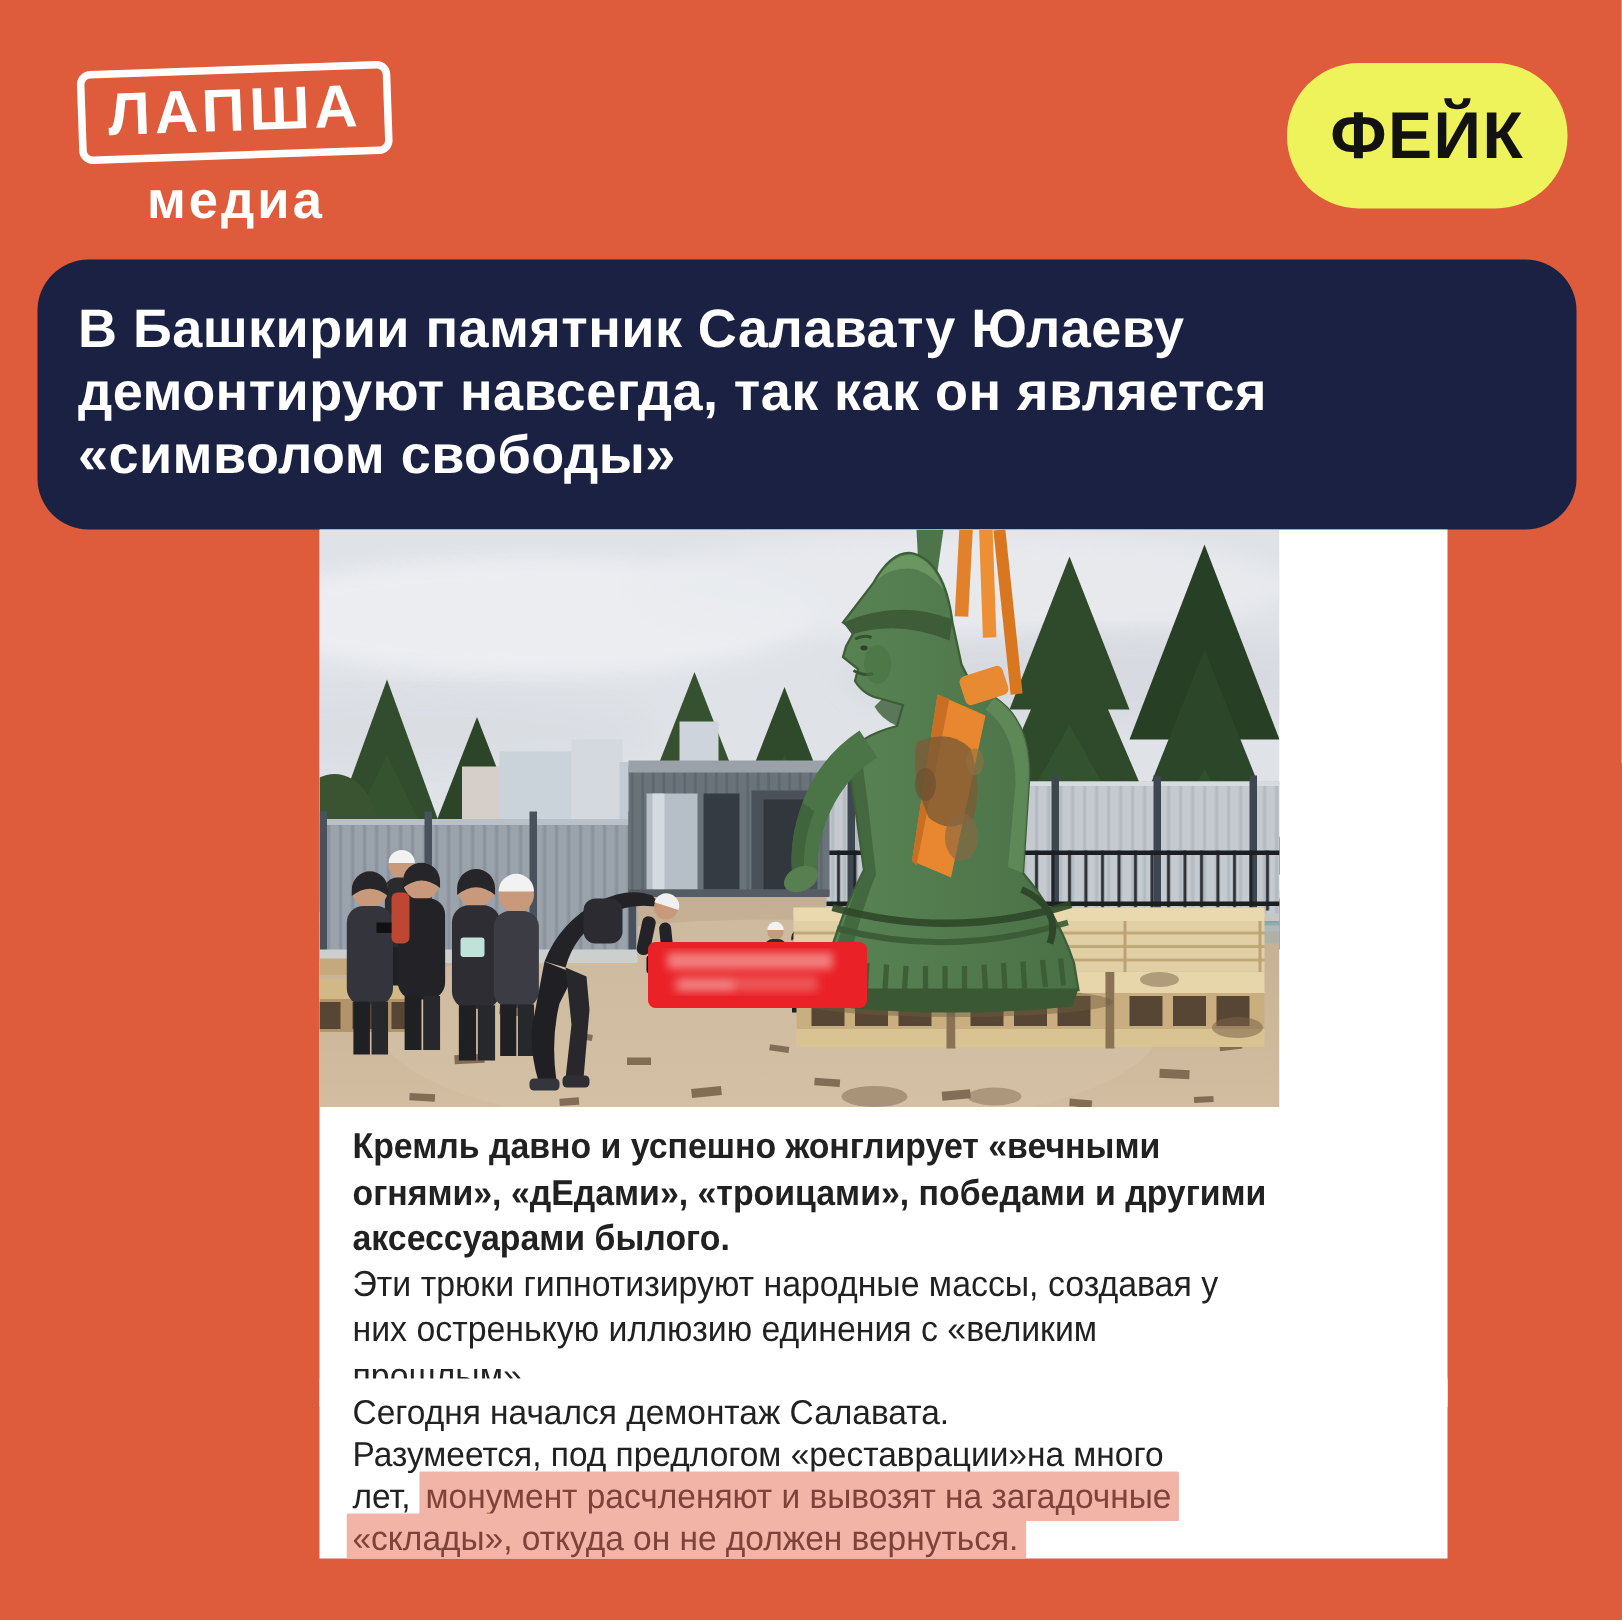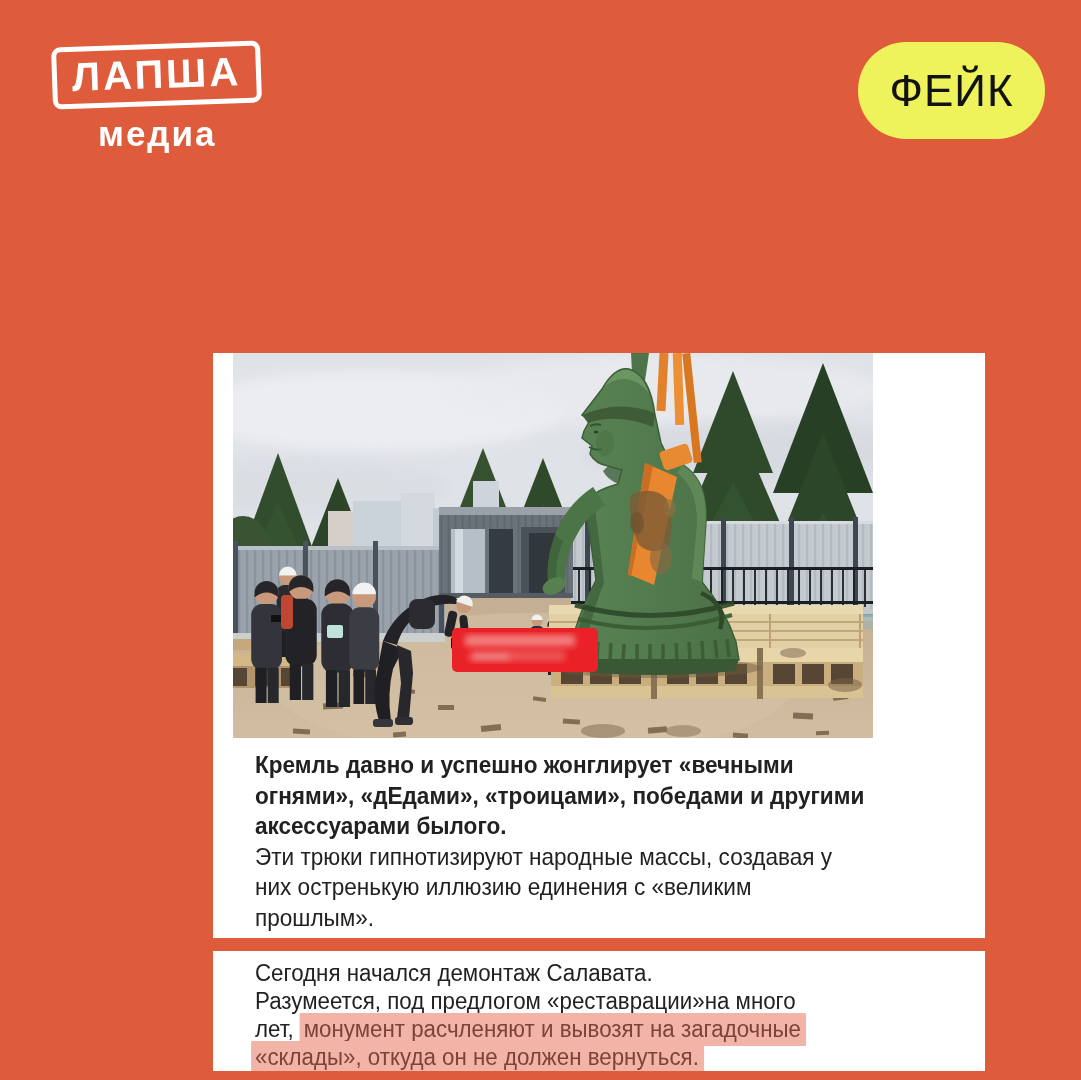--- a/index.html
+++ b/index.html
@@ -7,31 +7,31 @@
   .canvas{position:relative;width:1081px;height:1080px;background:#DE5B3B;overflow:hidden;}
 
   
   .logo{position:absolute;left:52px;top:44px;color:#fff;}
   .logo-stamp{display:inline-block;border:5px solid #fff;border-radius:9px;padding:5px 15px 7px;
               transform:rotate(-2deg);}
   .logo-title{font-size:40px;font-weight:bold;letter-spacing:3px;line-height:1;}
   .logo-sub{margin:8px 0 0 46px;font-size:35px;font-weight:bold;letter-spacing:2px;}
   .badge{position:absolute;left:858px;top:42px;width:187px;height:97px;background:#EEF25B;
          border-radius:48px;display:flex;align-items:center;justify-content:center;
-         font-size:44px;font-weight:normal;color:#121212;letter-spacing:1px;}
+         font-size:44px;font-weight:bold;color:#121212;letter-spacing:1px;}
 
   
   .headline{position:absolute;left:25px;top:173px;width:1026px;height:180px;background:#1B2142;
             border-radius:34px;box-sizing:border-box;padding:25px 0 0 27px;color:#fff;}
   .headline .hl-line{font-size:36px;font-weight:bold;line-height:42px;letter-spacing:.3px;white-space:nowrap;}
 
   
-  .card{position:absolute;left:213px;width:752px;background:#fff;overflow:hidden;padding-left:20px;}
+  .card{position:absolute;left:213px;width:752px;background:#fff;overflow:hidden;}
   .card1{top:353px;height:585px;}
-  .card2{top:951px;height:120px;}
+  .card2{top:919px;height:120px;}
   .photo{width:640px;height:385px;display:block;}
   .post-text{padding:12px 20px 0 22px;color:#212121;}
   .card1 .t-line{font-size:24px;line-height:30.5px;white-space:nowrap;transform:scaleX(.94);transform-origin:left;}
   .card1 .t-line.bold{font-weight:bold;}
   .card2 .post-text{padding-top:8px;}
   .card2 .t-line{font-size:23px;line-height:28px;white-space:nowrap;transform:scaleX(.97);transform-origin:left;}
   mark.hl{background:#F1B4A7;color:#7F4238;padding:3px 5px 4px 4px;border-radius:1px;}
   .t-line.hl-start mark.hl{margin-left:-4px;}
 </style>
 </head>
@@ -41,20 +41,25 @@
 
   <div class="logo">
     <div class="logo-stamp">
       <div class="logo-title">ЛАПША</div>
     </div>
     <div class="logo-sub">медиа</div>
   </div>
 
   <div class="badge">ФЕЙК</div>
 
+  <div class="headline">
+    <div class="hl-line">В Башкирии памятник Салавату Юлаеву</div>
+    <div class="hl-line">демонтируют навсегда, так как он является</div>
+    <div class="hl-line">«символом свободы»</div>
+  </div>
 
   <div class="card card1">
 
     <svg class="photo" viewBox="0 0 640 385" xmlns="http://www.w3.org/2000/svg">
       <defs>
         <pattern id="pcorrL" width="8" height="8" patternUnits="userSpaceOnUse">
           <rect width="8" height="8" fill="#9AA3AC"></rect>
             <rect x="5" width="2.2" height="8" fill="#8A939D"></rect>
         </pattern>
         <pattern id="pcorrR" width="8" height="8" patternUnits="userSpaceOnUse">

